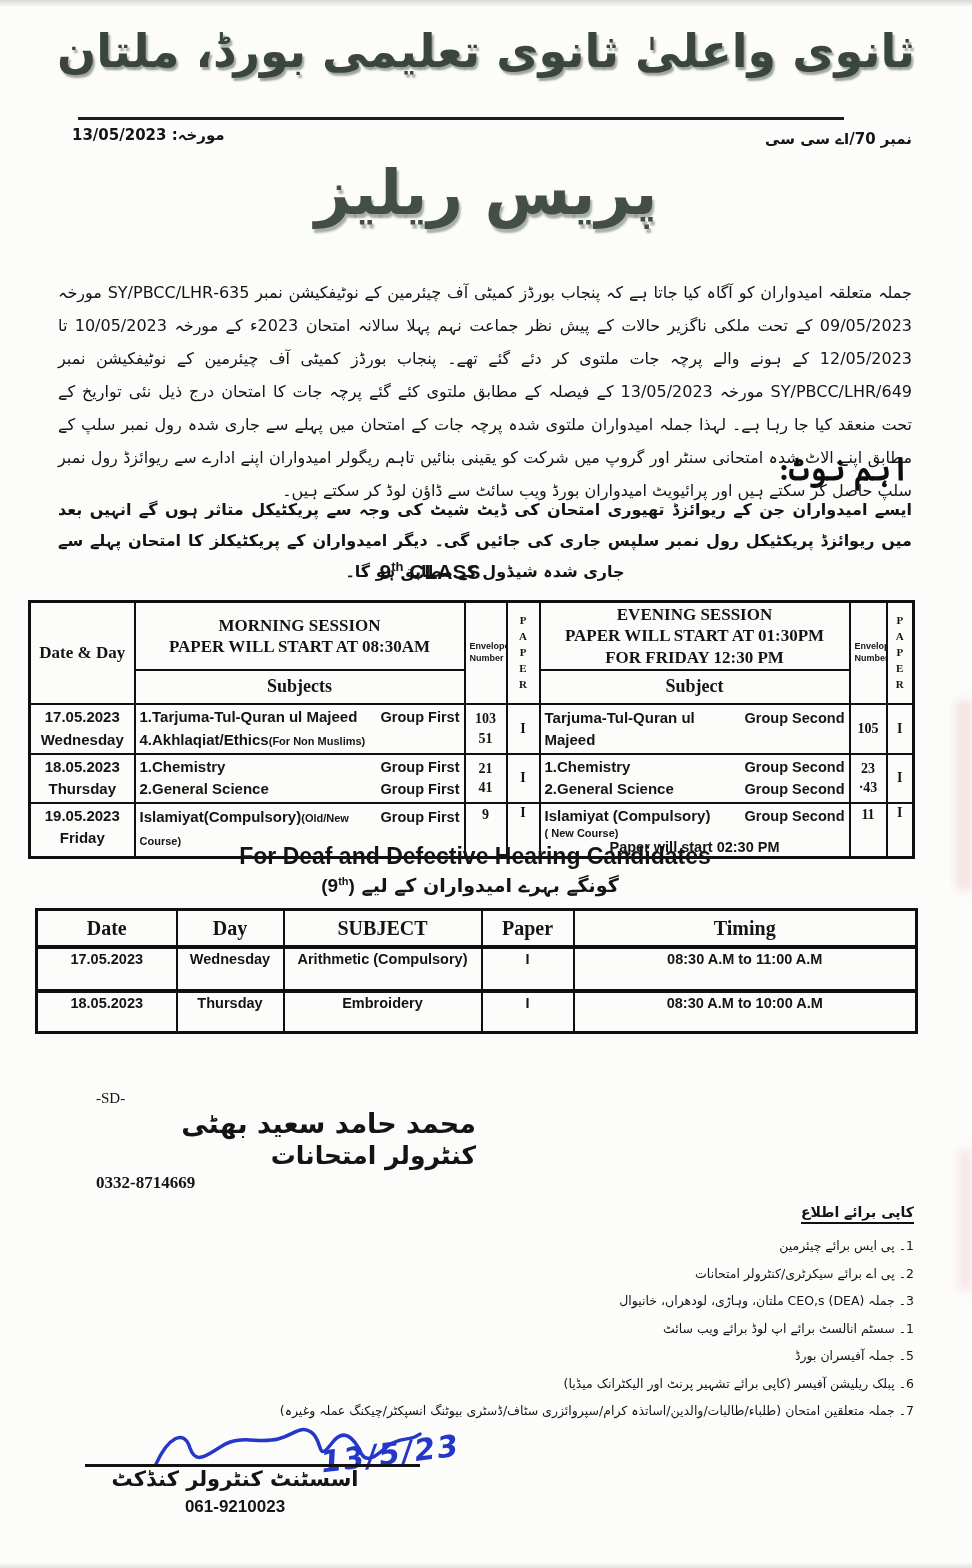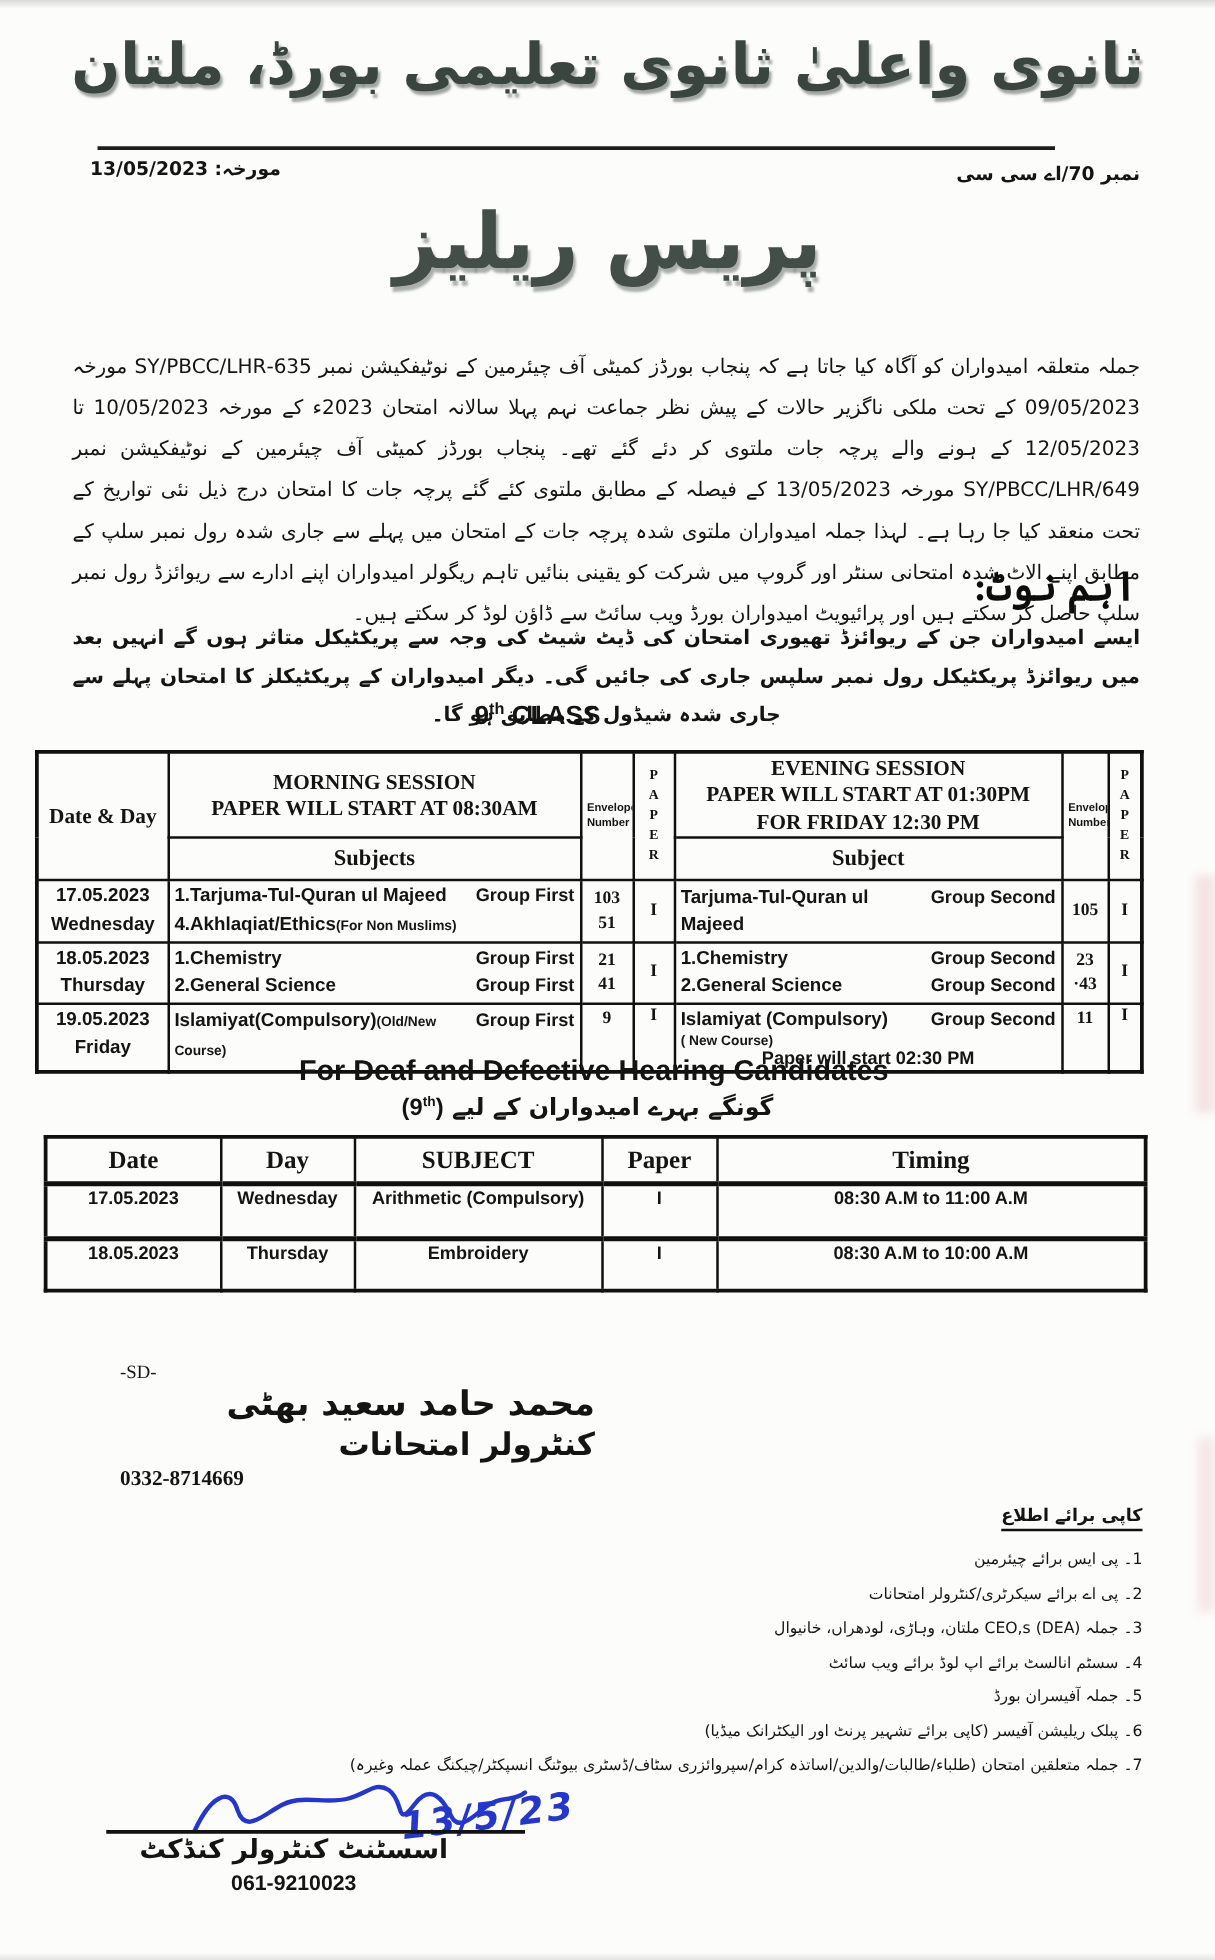--- a/index.html
+++ b/index.html
@@ -299,21 +299,21 @@
     <div class="sig-name rtl">محمد حامد سعید بھٹی</div>
     <div class="sig-desig rtl">کنٹرولر امتحانات</div>
     <div class="sig-phone">0332-8714669</div>
   </div>
 
   <div class="abs dist rtl">
     <div><span class="dist-heading">کاپی برائے اطلاع</span></div>
     <div class="dist-item">1۔ پی ایس برائے چیئرمین</div>
     <div class="dist-item">2۔ پی اے برائے سیکرٹری/کنٹرولر امتحانات</div>
     <div class="dist-item">3۔ جملہ CEO,s (DEA) ملتان، وہاڑی، لودھراں، خانیوال</div>
-    <div class="dist-item">4۔ سسٹم انالسٹ برائے اپ لوڈ برائے ویب سائٹ</div>
+    <div class="dist-item">1۔ سسٹم انالسٹ برائے اپ لوڈ برائے ویب سائٹ</div>
     <div class="dist-item">5۔ جملہ آفیسران بورڈ</div>
     <div class="dist-item">6۔ پبلک ریلیشن آفیسر (کاپی برائے تشہیر پرنٹ اور الیکٹرانک میڈیا)</div>
     <div class="dist-item">7۔ جملہ متعلقین امتحان (طلباء/طالبات/والدین/اساتذہ کرام/سپروائزری سٹاف/ڈسٹری بیوٹنگ انسپکٹر/چیکنگ عملہ وغیرہ)</div>
   </div>
 
   <svg class="abs sig-ink" width="300" height="80" viewBox="0 0 300 80">
     <path d="M8,56 C20,30 36,20 42,40 C48,58 60,46 74,38 C92,26 110,36 130,31 C146,27 152,17 163,24 C176,33 168,56 184,35 C196,19 206,30 213,45 C219,57 230,46 240,38 C252,28 262,34 272,26" fill="none" stroke="#2437c8" stroke-width="3.5" stroke-linecap="round"></path>
   </svg>
   <div class="abs hand-date">13/5/23</div>
   <div class="abs footer-line"></div>

